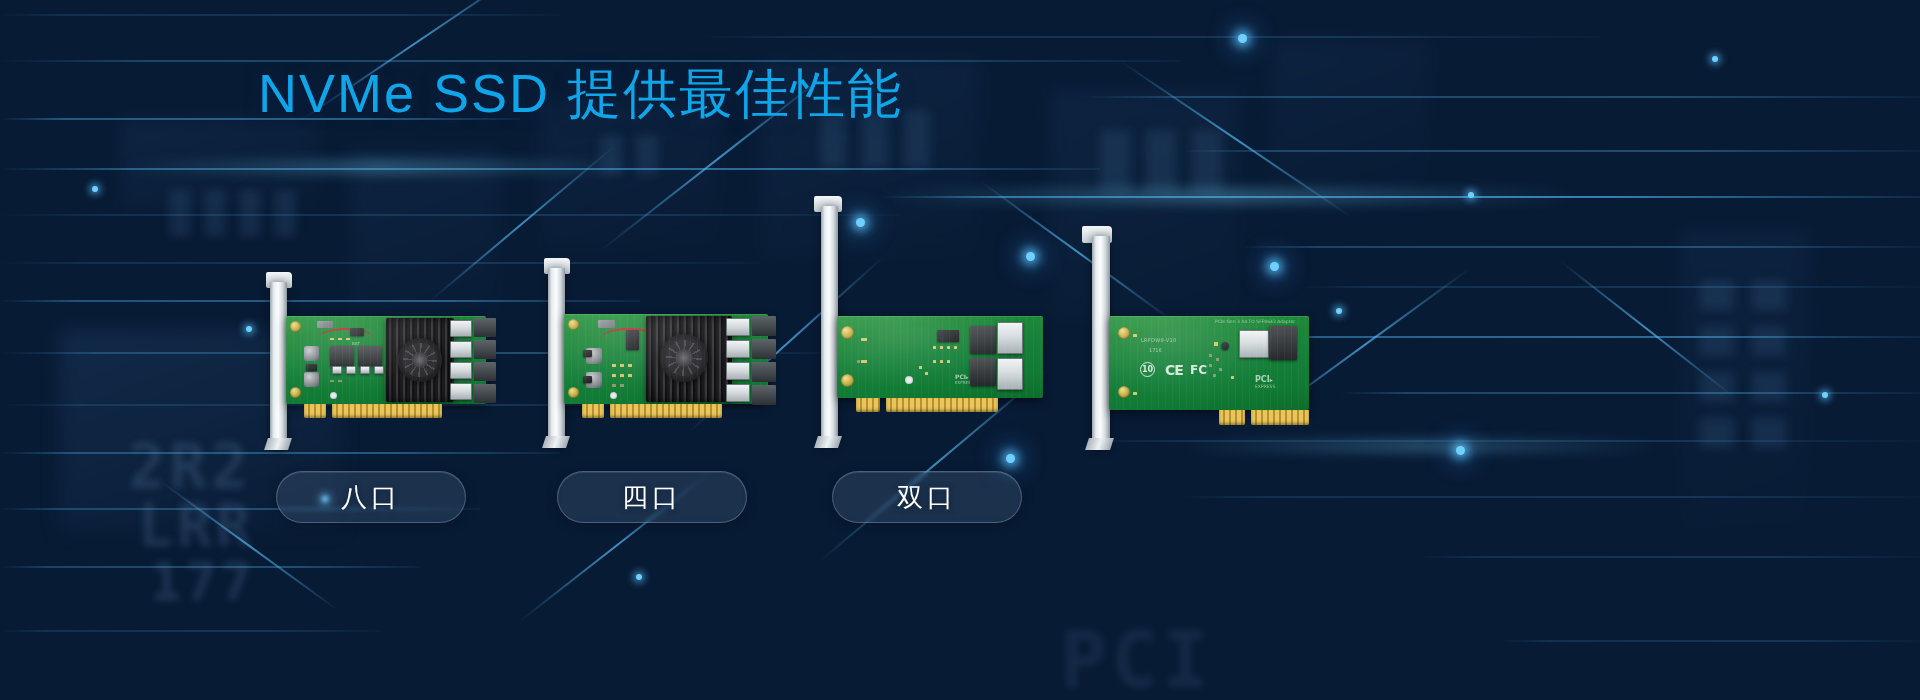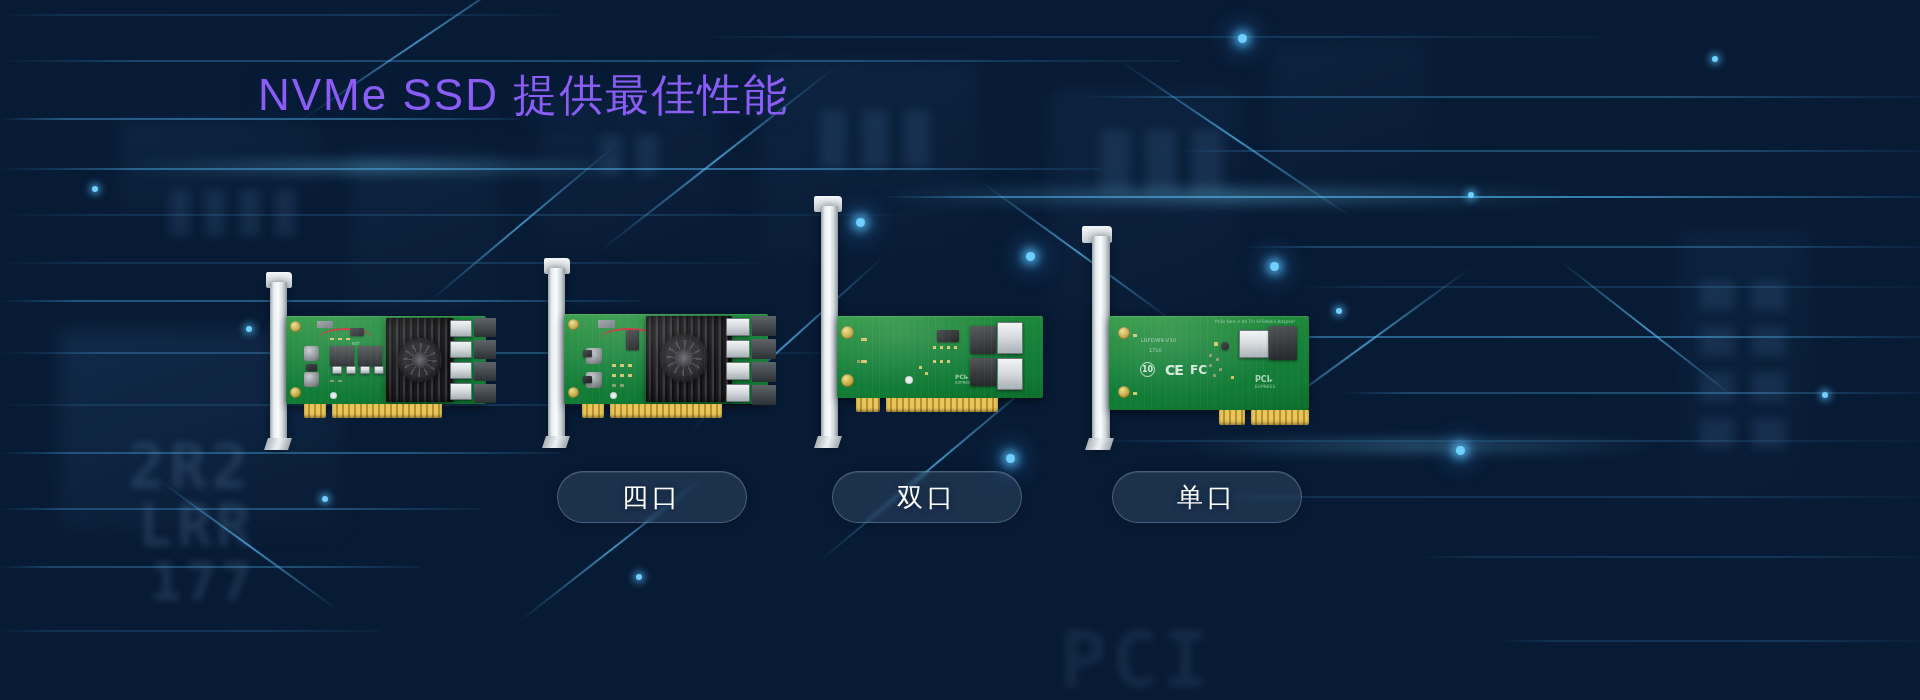--- a/index.html
+++ b/index.html
@@ -98,24 +98,23 @@
   .title-main {
     font-size: 58px;
     font-weight: 700;
     color: #ffffff;
     letter-spacing: 3px;
     line-height: 1.08;
     text-shadow: 0 2px 18px rgba(10,35,70,.85);
     white-space: nowrap;
   }
   .title-sub {
-    margin-top: 8px;
-    font-size: 44px;
+    font-size: 54px;
     font-weight: 400;
-    color: #8b5cf6;
+    color: #0ea5e9;
     letter-spacing: 2px;
     line-height: 1.15;
     text-shadow: 0 2px 16px rgba(10,35,70,.8);
     white-space: nowrap;
   }
 
   
   .card {
     position: absolute;
     z-index: 30;
@@ -546,23 +545,23 @@
       <div class="silk" style="left:146px;top:60px;font-size:8px;opacity:.8;">PCI<span style="font-size:6px;">▸</span></div>
       <div class="silk tiny" style="left:146px;top:69px;font-size:4.5px;">EXPRESS</div>
       <div class="sff" style="left:130px;top:14px;width:30px;height:28px;"></div>
       <div class="sff-dark" style="left:160px;top:10px;width:28px;height:34px;"></div>
     </div>
 
     <div class="goldfinger" style="left:143px;top:184px;width:26px;height:15px;"></div>
     <div class="goldfinger" style="left:175px;top:184px;width:58px;height:15px;"></div>
   </div>
 
+  <div class="btn" style="left:276px;top:471px;width:190px;">
+    <span>八口</span>
+  </div>
   <div class="btn" style="left:832px;top:471px;width:190px;">
     <span>双口</span>
   </div>
   <div class="btn" style="left:557px;top:471px;width:190px;">
     <span>四口</span>
   </div>
-  <div class="btn" style="left:1112px;top:471px;width:190px;">
-    <span>单口</span>
-  </div>
 
 </div>
 
 </body></html>

